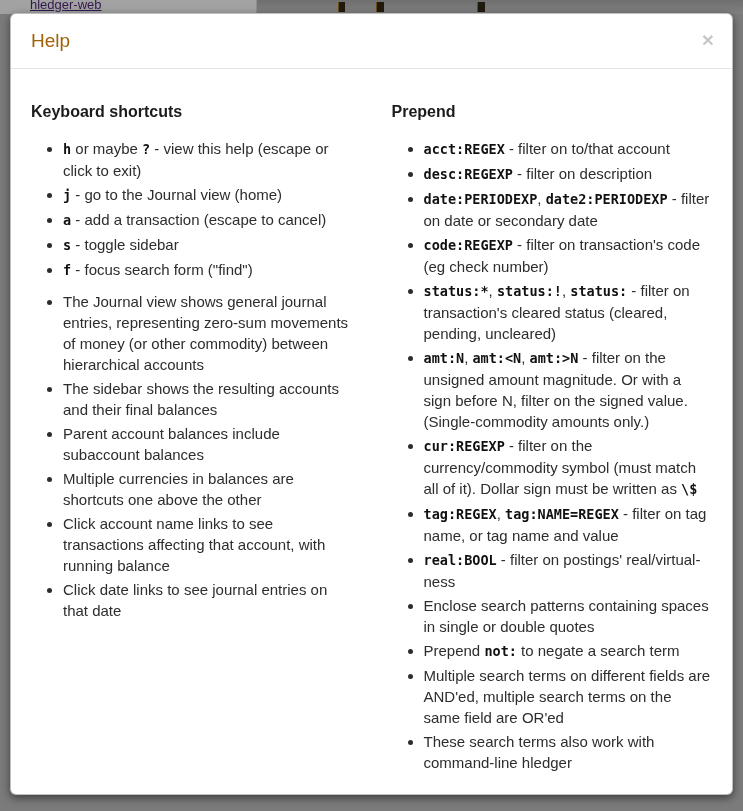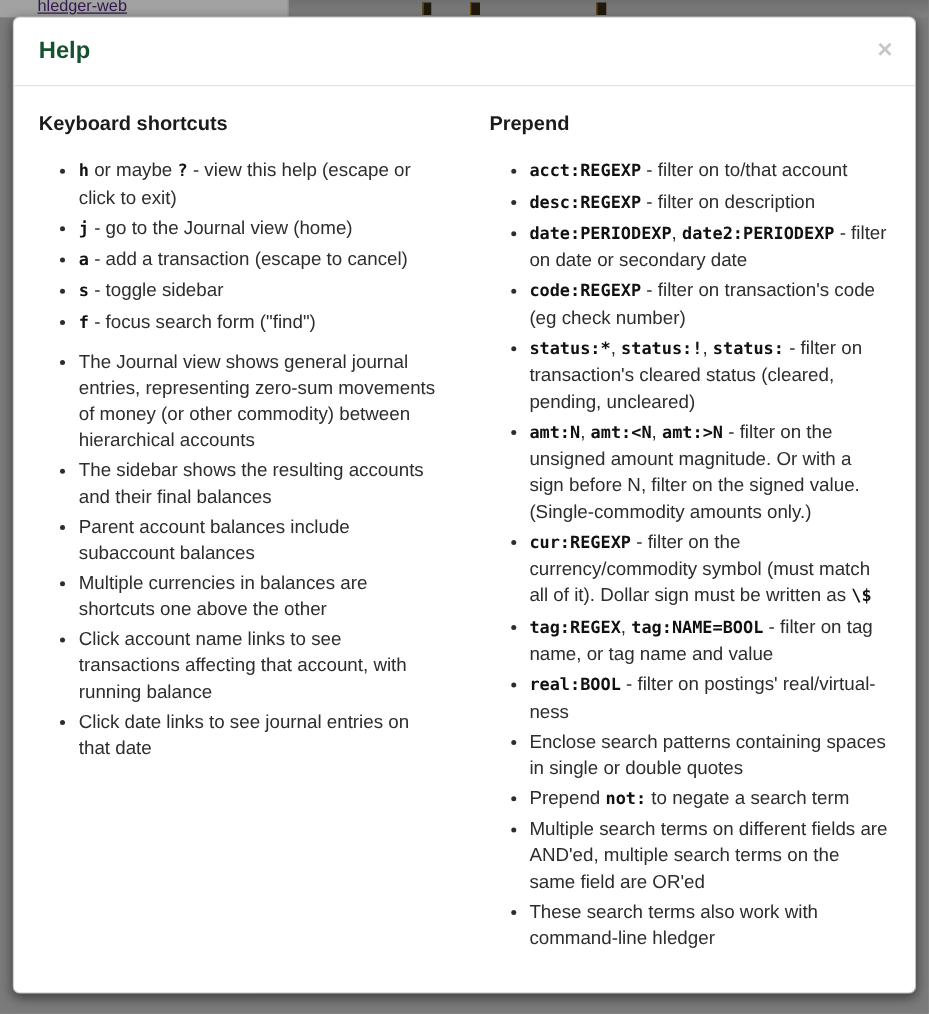--- a/index.html
+++ b/index.html
@@ -13,21 +13,21 @@
 
   
   .top-strip {
     position: absolute; top: 0; left: 0;
     width: 743px; height: 14px;
     background: linear-gradient(#6f6f6f, #818181);
     overflow: hidden;
   }
   .strip-sidebar {
     position: absolute; top: 0; left: 0;
-    width: 231px; height: 14px;
+    width: 257px; height: 14px;
     background: #a2a2a2;
     border-right: 1px solid #8d8d8d;
     overflow: hidden;
     text-decoration: underline;
   }
   .app-link {
     position: absolute; left: 30px; top: -3px;
     font-size: 13px;
     color: #32184f;
     text-decoration: underline;
@@ -52,37 +52,37 @@
     box-shadow: 0 3px 9px rgba(0,0,0,0.5);
     overflow: hidden;
   }
   .modal-header {
     padding: 15px 20px;
     border-bottom: 1px solid #e5e5e5;
     position: relative;
   }
   .modal-title {
     font-size: 19px;
-    font-weight: 700;
+    font-weight: 400;
     line-height: 24px;
-    color: #14532d;
+    color: #a16207;
   }
   .close-btn {
     position: absolute; top: 15px; right: 18px;
     font-size: 21px; font-weight: bold; line-height: 21px;
     color: #000000; opacity: 0.22;
     cursor: pointer;
     background: none; border: none;
     font-family: "Liberation Sans", sans-serif;
   }
   .modal-body {
     display: flex;
     padding: 20px;
   }
-  .col { width: 50%; }
+  .col { width: 50%; margin-top: 12px; }
   .col-left  { padding-right: 20px; }
   .col-right { padding-left: 20px; }
 
   .section-title {
     font-size: 16px;
     font-weight: bold;
     line-height: 21px;
     color: #1b1b1b;
     margin: 0 0 16px 0;
   }
@@ -145,28 +145,28 @@
             <li><span>Click account name links to see transactions affecting that account, with running balance</span></li>
             <li><span>Click date links to see journal entries on that date</span></li>
           </ul>
       </div>
     </div>
 
     <div class="col col-right">
       <div class="help-section">
         <h2 class="section-title">Prepend</h2>
         <ul class="help-list">
-            <li><code>acct:REGEXP</code><span> - filter on to/that account</span></li>
+            <li><code>acct:REGEX</code><span> - filter on to/that account</span></li>
             <li><code>desc:REGEXP</code><span> - filter on description</span></li>
             <li><code>date:PERIODEXP</code><span>, </span><code>date2:PERIODEXP</code><span> - filter on date or secondary date</span></li>
             <li><code>code:REGEXP</code><span> - filter on transaction's code (eg check number)</span></li>
             <li><code>status:*</code><span>, </span><code>status:!</code><span>, </span><code>status:</code><span> - filter on transaction's cleared status (cleared, pending, uncleared)</span></li>
             <li><code>amt:N</code><span>, </span><code>amt:&lt;N</code><span>, </span><code>amt:&gt;N</code><span> - filter on the unsigned amount magnitude. Or with a sign before N, filter on the signed value. (Single-commodity amounts only.)</span></li>
             <li><code>cur:REGEXP</code><span> - filter on the currency/commodity symbol (must match all of it). Dollar sign must be written as </span><code>\$</code></li>
-            <li><code>tag:REGEX</code><span>, </span><code>tag:NAME=BOOL</code><span> - filter on tag name, or tag name and value</span></li>
+            <li><code>tag:REGEX</code><span>, </span><code>tag:NAME=REGEX</code><span> - filter on tag name, or tag name and value</span></li>
             <li><code>real:BOOL</code><span> - filter on postings' real/virtual-ness</span></li>
             <li><span>Enclose search patterns containing spaces in single or double quotes</span></li>
             <li><span>Prepend </span><code>not:</code><span> to negate a search term</span></li>
             <li><span>Multiple search terms on different fields are AND'ed, multiple search terms on the same field are OR'ed</span></li>
             <li><span>These search terms also work with command-line hledger</span></li>
           </ul>
       </div>
     </div>
   </div>
 </div>

